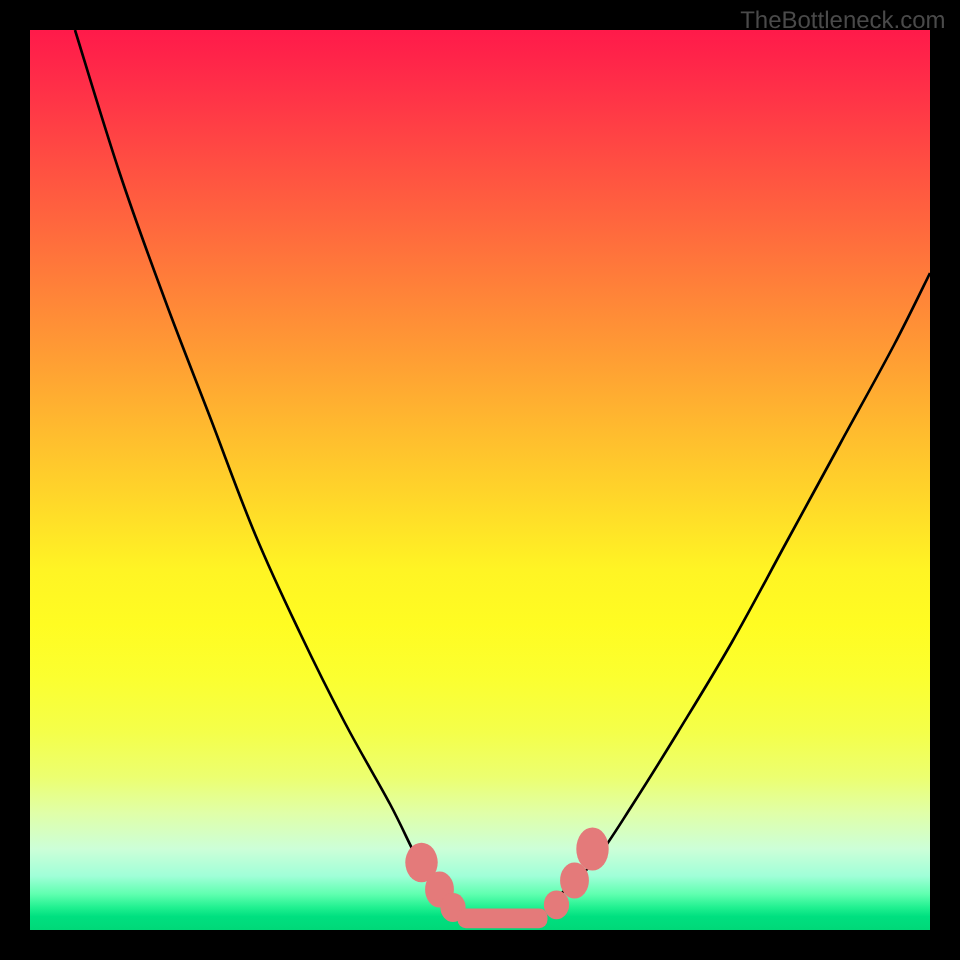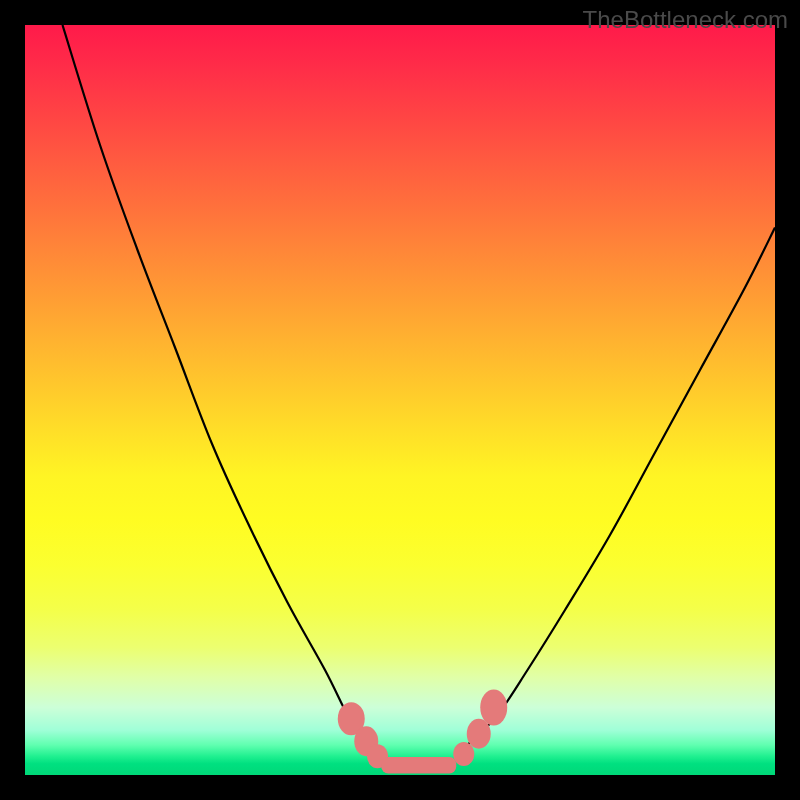--- a/index.html
+++ b/index.html
@@ -12,21 +12,21 @@
     height: 800px;
     background: #000000;
     position: relative;
     font-family: Arial, sans-serif;
   }
   .watermark {
     position: absolute;
     top: 6px;
     right: 12px;
     color: #4a4a4a;
-    font-size: 24px;
+    font-size: 20px;
     font-weight: 500;
     z-index: 10;
   }
   .plot-area {
     position: absolute;
     left: 25px;
     top: 25px;
     width: 750px;
     height: 750px;
     overflow: hidden;

